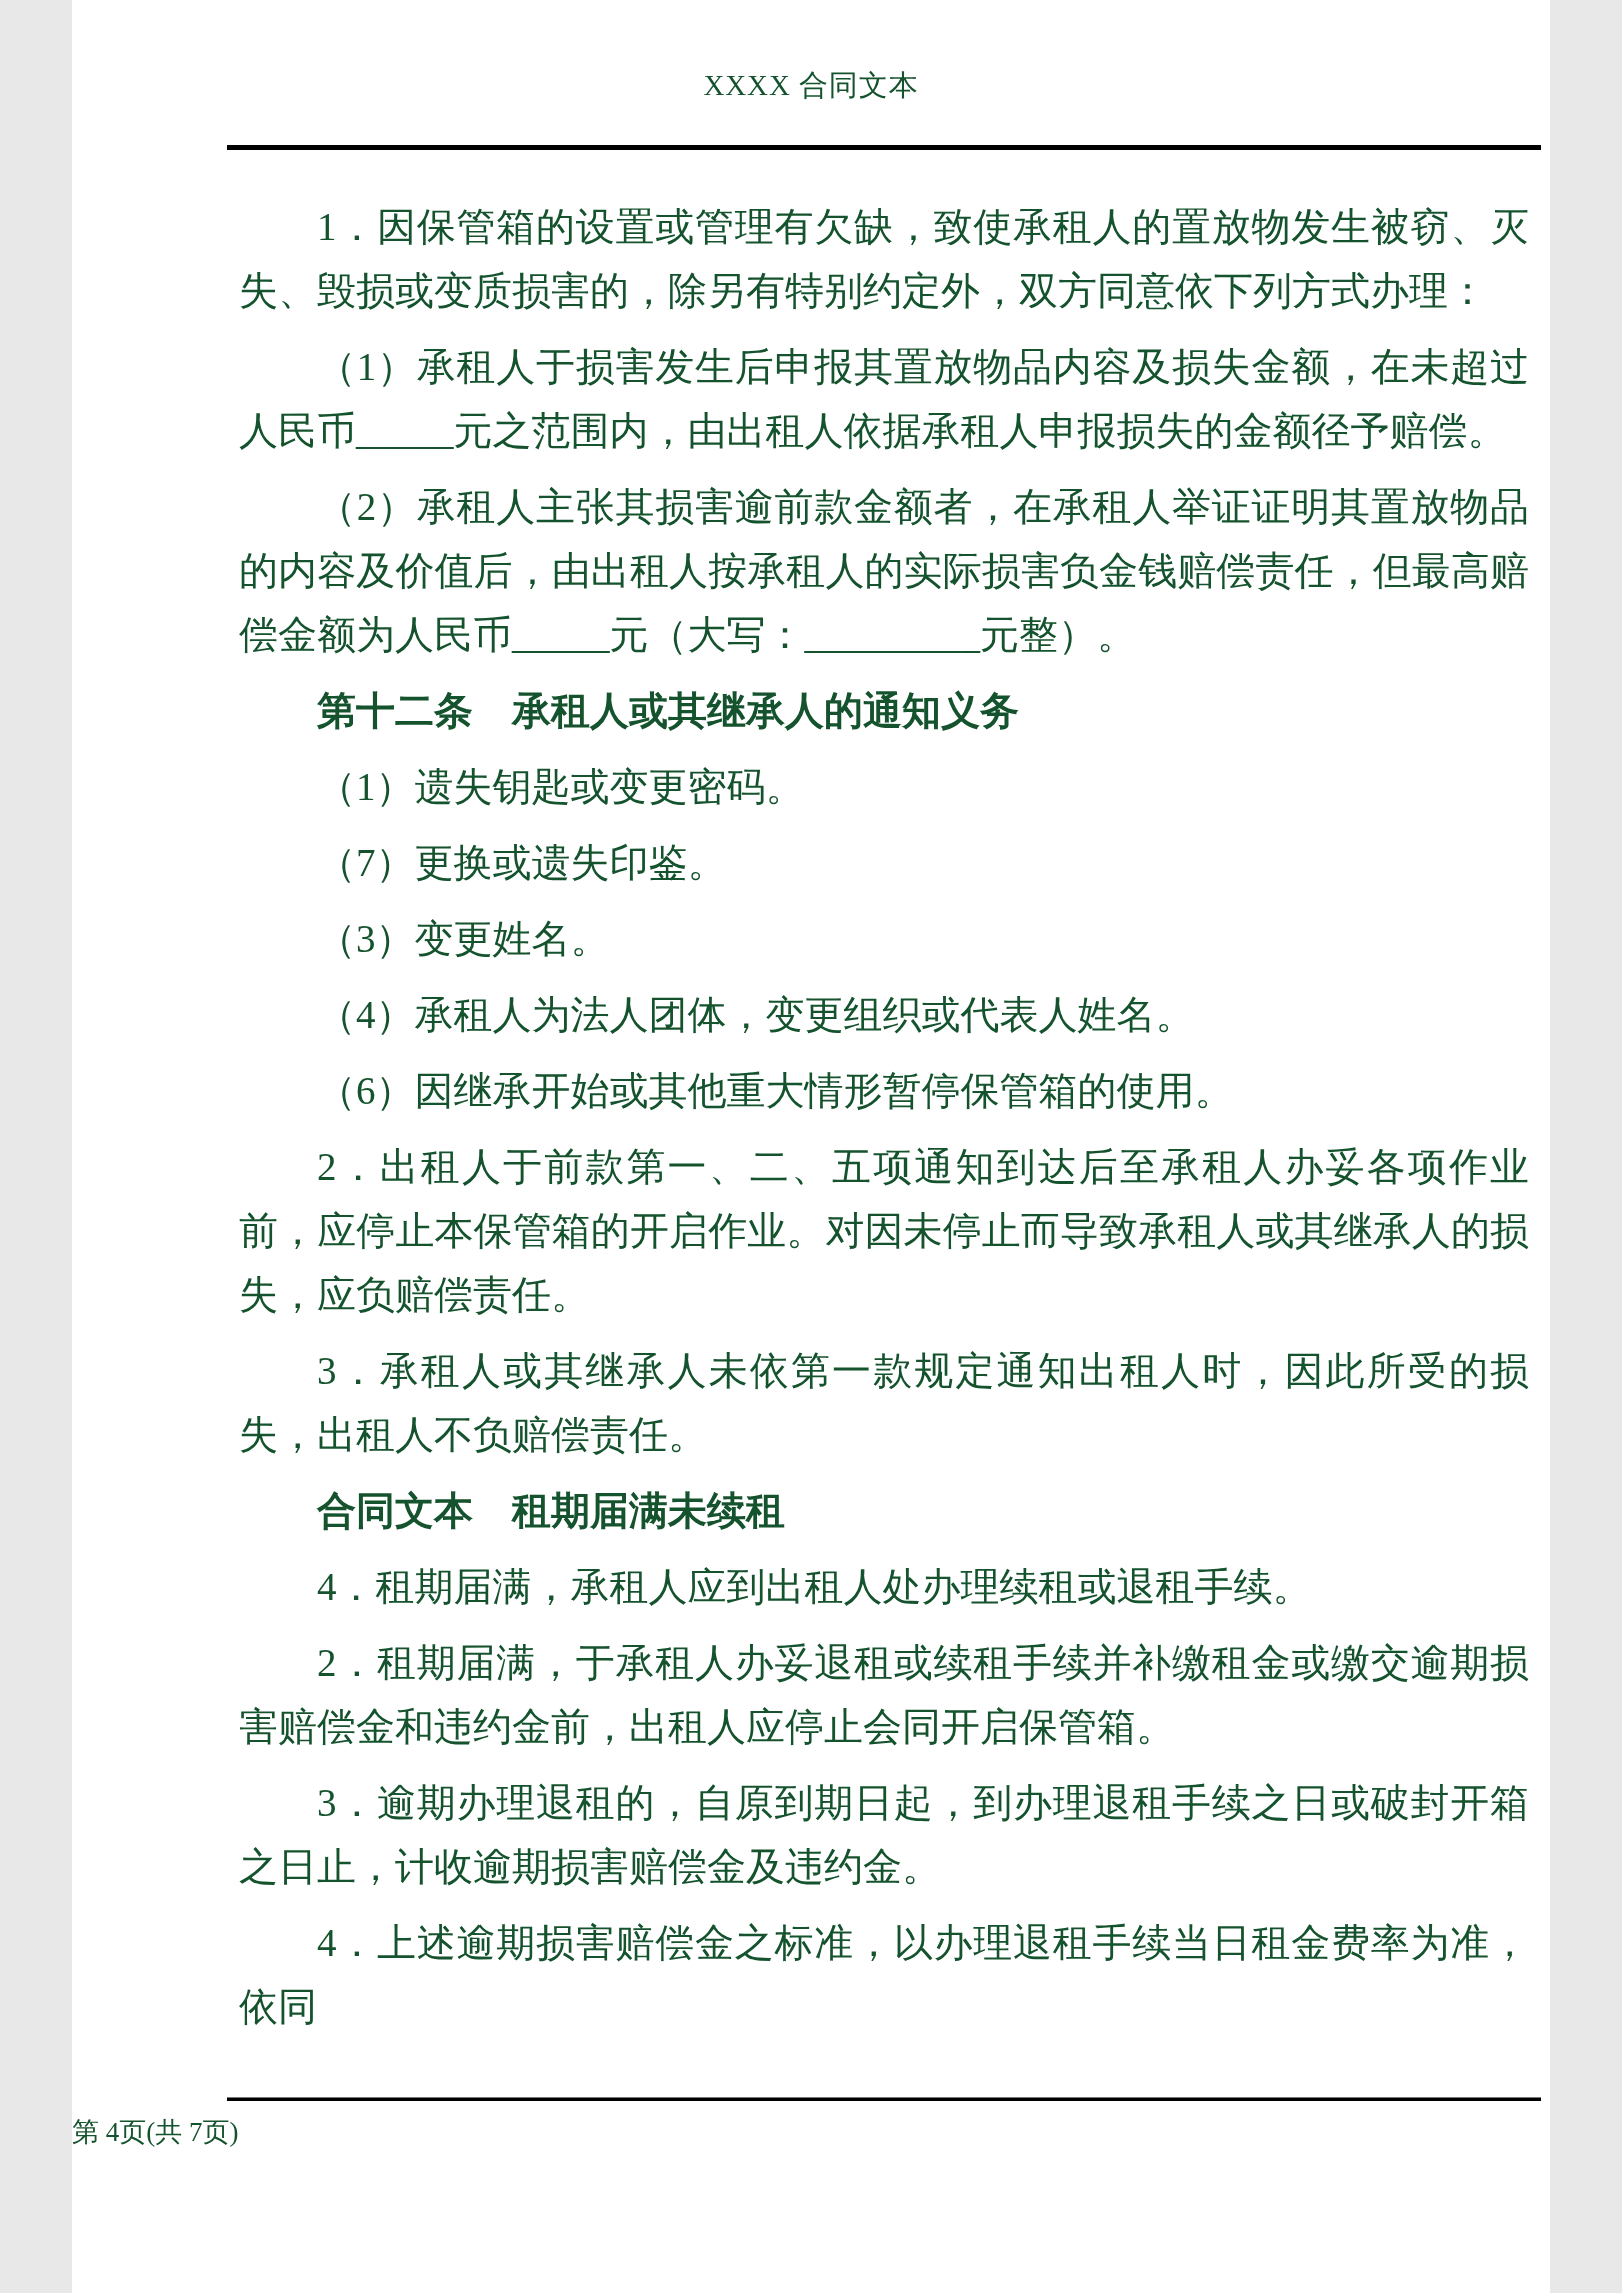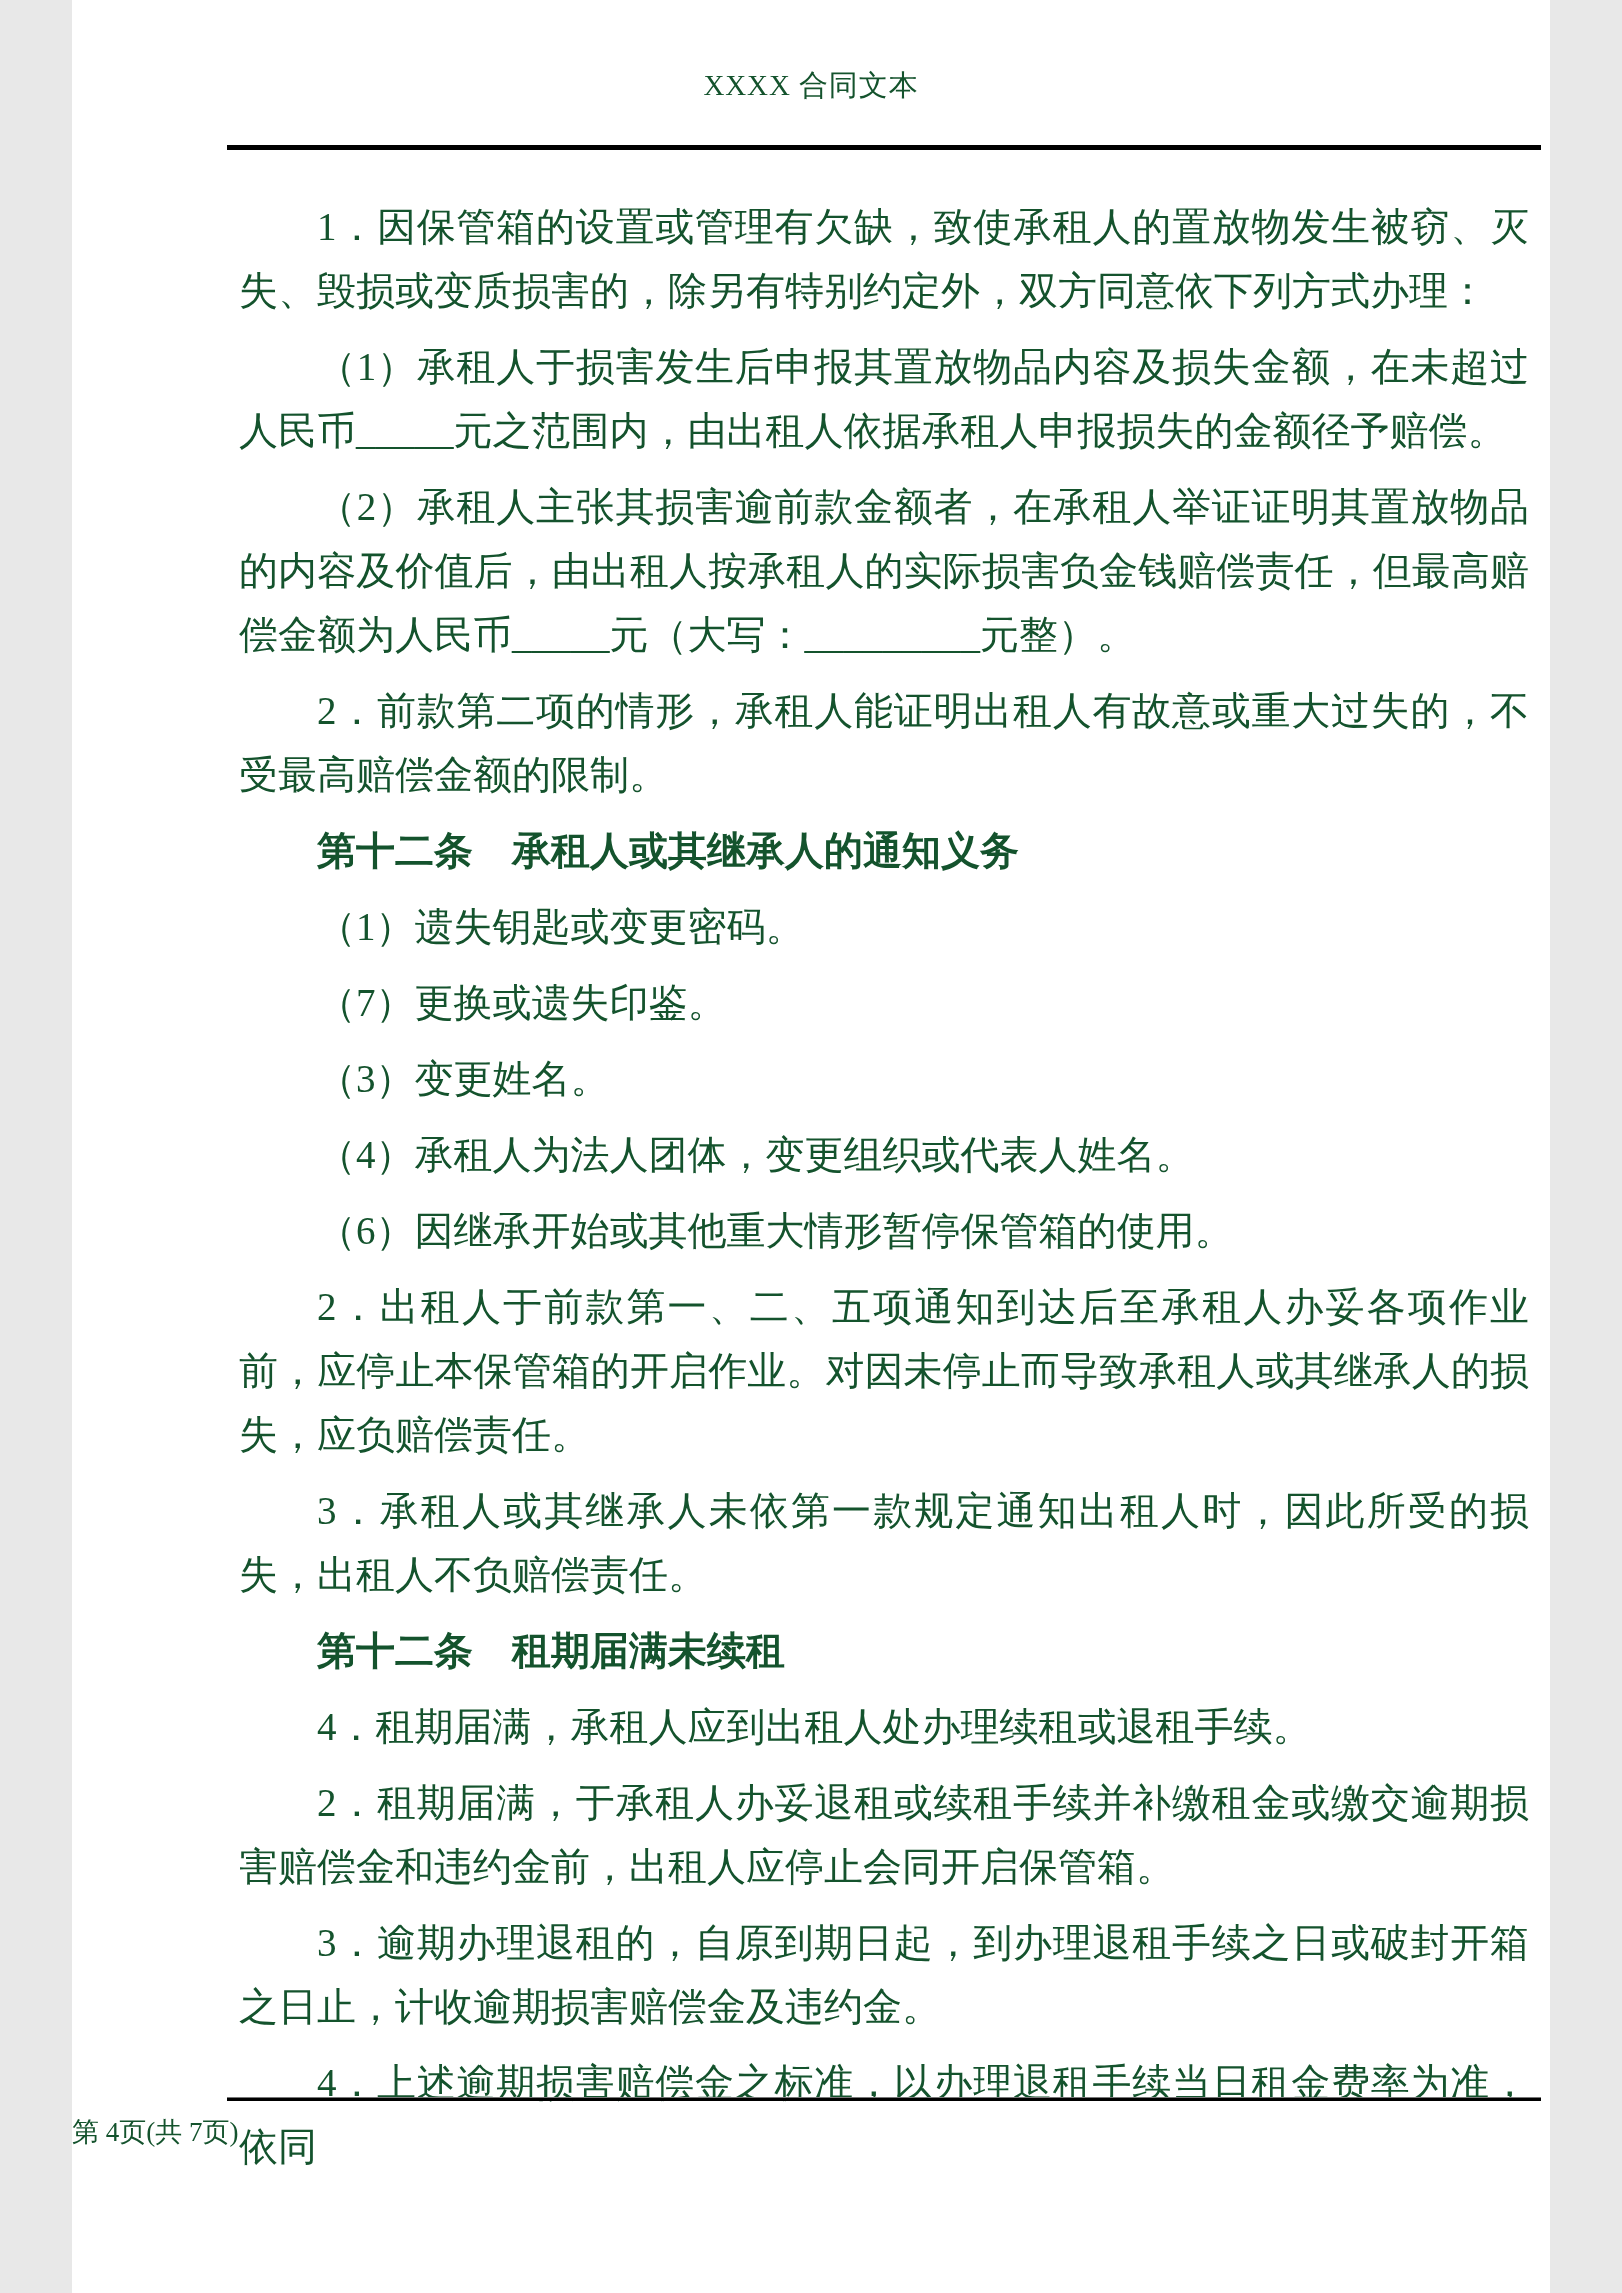--- a/index.html
+++ b/index.html
@@ -78,30 +78,29 @@
 <div class="page">
 
   <div class="header-title">XXXX 合同文本</div>
 
   <div class="header-rule"></div>
 
   <div class="body-text">
     <p>1．因保管箱的设置或管理有欠缺，致使承租人的置放物发生被窃、灭失、毁损或变质损害的，除另有特别约定外，双方同意依下列方式办理：</p>
     <p>（1）承租人于损害发生后申报其置放物品内容及损失金额，在未超过人民币_____元之范围内，由出租人依据承租人申报损失的金额径予赔偿。</p>
     <p>（2）承租人主张其损害逾前款金额者，在承租人举证证明其置放物品的内容及价值后，由出租人按承租人的实际损害负金钱赔偿责任，但最高赔偿金额为人民币_____元（大写：_________元整）。</p>
-    <p>2．前款第二项的情形，承租人能证明出租人有故意或重大过失的，不受最高赔偿金额的限制。</p>
     <p class="heading">第十二条　承租人或其继承人的通知义务</p>
     <p>（1）遗失钥匙或变更密码。</p>
     <p>（7）更换或遗失印鉴。</p>
     <p>（3）变更姓名。</p>
     <p>（4）承租人为法人团体，变更组织或代表人姓名。</p>
     <p>（6）因继承开始或其他重大情形暂停保管箱的使用。</p>
     <p>2．出租人于前款第一、二、五项通知到达后至承租人办妥各项作业前，应停止本保管箱的开启作业。对因未停止而导致承租人或其继承人的损失，应负赔偿责任。</p>
     <p>3．承租人或其继承人未依第一款规定通知出租人时，因此所受的损失，出租人不负赔偿责任。</p>
-    <p class="heading">第十二条　租期届满未续租</p>
+    <p class="heading">合同文本　租期届满未续租</p>
     <p>4．租期届满，承租人应到出租人处办理续租或退租手续。</p>
     <p>2．租期届满，于承租人办妥退租或续租手续并补缴租金或缴交逾期损害赔偿金和违约金前，出租人应停止会同开启保管箱。</p>
     <p>3．逾期办理退租的，自原到期日起，到办理退租手续之日或破封开箱之日止，计收逾期损害赔偿金及违约金。</p>
     <p>4．上述逾期损害赔偿金之标准，以办理退租手续当日租金费率为准，依同</p>
   </div>
 
   <div class="footer-rule"></div>
 
   <div class="footer-text">第 4页(共 7页)</div>
 

